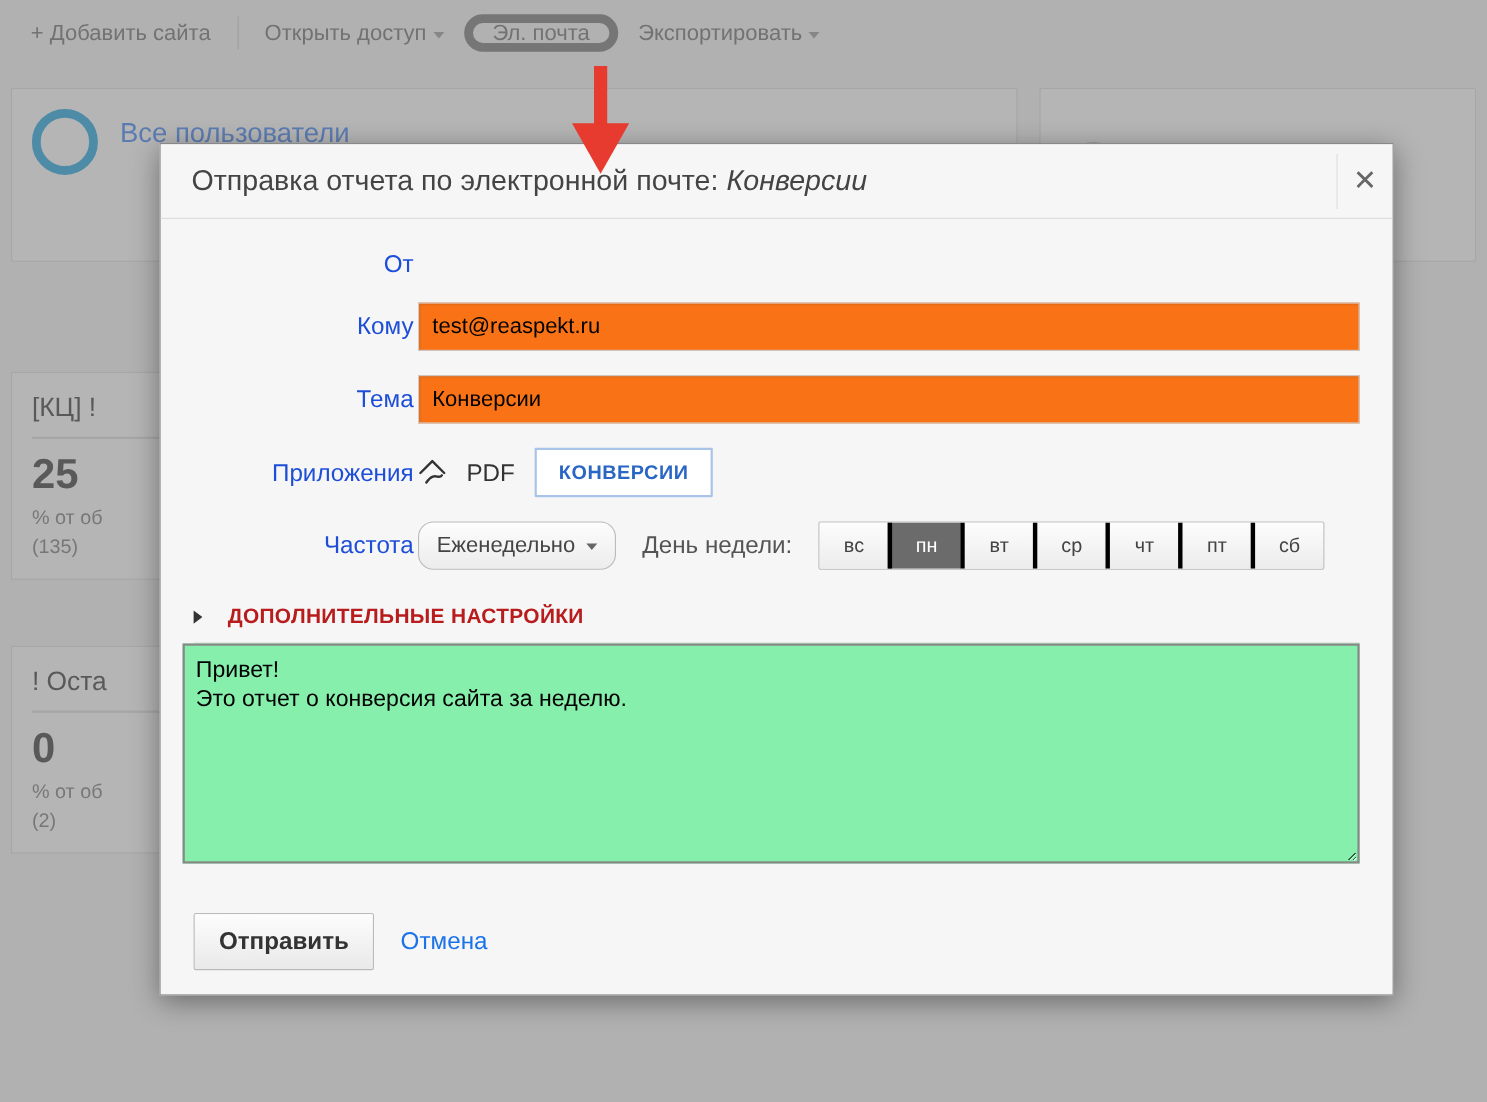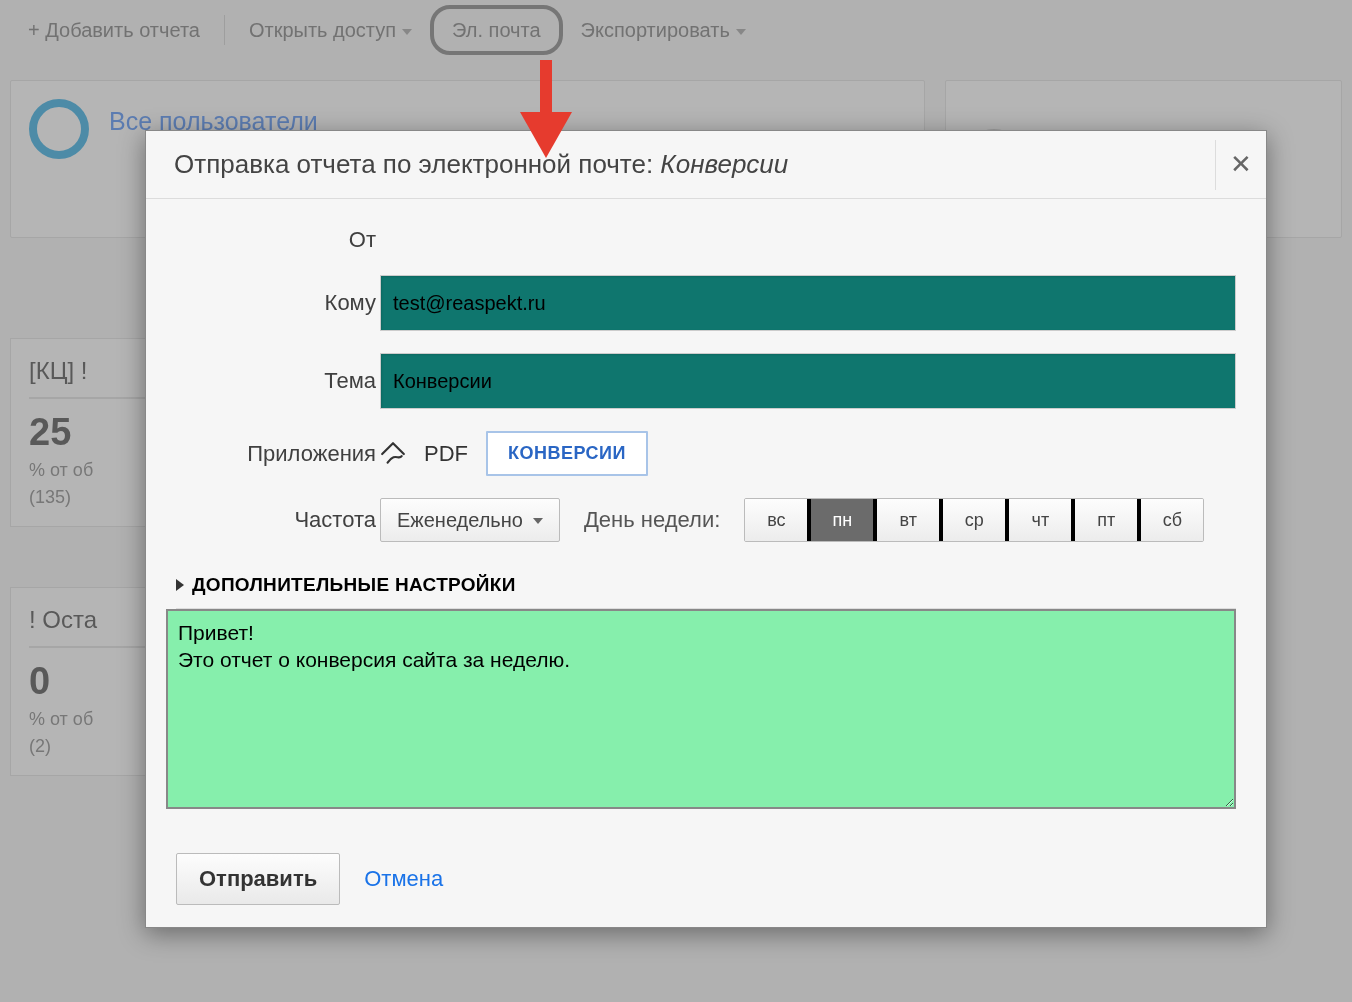--- a/index.html
+++ b/index.html
@@ -1,21 +1,21 @@
 <!DOCTYPE html>
 <html><head>
 <meta charset="utf-8">
 <style>
   html,body{margin:0;padding:0;width:1352px;height:1002px;background:#f5f5f5;font-family:Arial,Helvetica,sans-serif;color:#333;overflow:hidden}
   
   .toolbar{display:flex;align-items:center;height:60px;padding:0 10px;gap:0;position:relative}
   .tb-item{color:#6b6b6b;font-size:20px;padding:10px 18px;cursor:pointer;display:flex;align-items:center;gap:6px}
   .tb-item .caret{width:0;height:0;border-left:5px solid transparent;border-right:5px solid transparent;border-top:6px solid #9a9a9a;margin-top:3px}
   .divider{width:1px;height:30px;background:#ccc;margin:0 6px}
-  .highlight-box{border:4px solid #737373;border-radius:20px;height:50px;display:flex;align-items:center;justify-content:center;padding:0 18px;box-sizing:border-box;font-size:20px;color:#6b6b6b}
+  .highlight-box{border:8px solid #737373;border-radius:20px;height:34px;display:flex;align-items:center;justify-content:center;padding:0 18px;box-sizing:border-box;font-size:20px;color:#6b6b6b}
   
   .arrow-wrap{position:absolute;left:506px;top:60px;width:80px;height:100px;z-index:50}
   
   .bg-layer{padding:20px 10px 0 10px;display:flex;gap:20px}
   .bg-card{background:#fff;border:1px solid #ddd;border-radius:2px;padding:18px}
   .card-a{width:880px;height:120px;display:flex;align-items:flex-start;gap:20px}
   .ring{width:60px;height:60px;border:8px solid #1aa3e0;border-radius:50%;box-sizing:border-box}
   .card-a-title{font-size:25px;color:#3b82f6;margin-top:8px}
   .card-b{width:360px;height:120px;display:flex;align-items:center;gap:20px}
   .ring2{width:60px;height:60px;border:8px solid #ccc;border-radius:50%;box-sizing:border-box}
@@ -26,46 +26,46 @@
   .mini-sub{color:#777;font-size:18px;margin-top:6px}
   
   .overlay{position:absolute;left:0;top:0;right:0;bottom:0;background:rgba(120,120,120,0.55);z-index:10}
   .modal{position:absolute;z-index:20;left:145px;top:130px;width:1120px;background:#f6f6f6;border:1px solid #888;box-shadow:0 6px 24px rgba(0,0,0,.4)}
   .modal-head{display:flex;align-items:center;justify-content:space-between;padding:18px 28px;border-bottom:1px solid #dcdcdc}
   .modal-title{font-size:26px;color:#444}
   .modal-title .italic{font-style:italic}
   .close-btn{width:50px;height:50px;border-left:1px solid #dcdcdc;display:flex;align-items:center;justify-content:center;cursor:pointer;margin:-18px -28px -18px 0;font-size:26px;color:#666}
   .modal-body{padding:28px 30px 18px 30px}
   .form-row{display:flex;align-items:center;margin-bottom:22px}
-  .form-label{width:200px;text-align:right;color:#404040;font-size:22px;padding-right:4px}
+  .form-label{width:200px;text-align:right;color:#1d4ed8;font-size:22px;padding-right:4px}
   .form-val{flex:1;font-size:22px;color:#333}
-  .text-input{flex:1;height:56px;border:1px solid #ccc;box-shadow:inset 1px 1px 2px rgba(0,0,0,.12);font-size:20px;padding:0 12px;box-sizing:border-box;background:#0f766e}
+  .text-input{flex:1;height:44px;border:1px solid #ccc;box-shadow:inset 1px 1px 2px rgba(0,0,0,.12);font-size:20px;padding:0 12px;box-sizing:border-box;background:#f97316}
   .attach-row{display:flex;align-items:center;gap:18px}
   .pdf-icon{width:26px;height:26px}
   .pill{border:2px solid #a8c4e8;color:#2a66c4;font-size:18px;font-weight:bold;letter-spacing:.5px;padding:10px 20px;border-radius:1px;background:#fff}
   .freq-row{display:flex;align-items:center;gap:24px}
-  .select-box{display:flex;align-items:center;gap:10px;border:1px solid #bbb;background:linear-gradient(#fdfdfd,#ececec);height:42px;padding:0 16px;font-size:20px;color:#444;cursor:pointer;border-radius:2px}
+  .select-box{display:flex;align-items:center;gap:10px;border:1px solid #bbb;background:linear-gradient(#fdfdfd,#ececec);height:42px;padding:0 16px;font-size:20px;color:#444;cursor:pointer;border-radius:14px}
   .select-box .caret{width:0;height:0;border-left:5px solid transparent;border-right:5px solid transparent;border-top:6px solid #666;margin-top:2px}
   .dow-label{font-size:22px;color:#555}
   .dow-group{display:flex;border:1px solid #bbb;border-radius:2px;overflow:hidden}
   .dow-btn{width:62px;height:42px;display:flex;align-items:center;justify-content:center;font-size:18px;color:#444;background:linear-gradient(#fdfdfd,#ececec);border-left:4px solid #000000;cursor:pointer}
   .dow-btn:first-child{border-left:none}
   .dow-btn.active{background:#6b6b6b;color:#fff}
-  .collapse-hdr{display:flex;align-items:center;gap:8px;font-size:19px;font-weight:bold;color:#000000;letter-spacing:.3px;border-bottom:1px solid #ddd;padding:10px 0 12px 0;cursor:pointer}
+  .collapse-hdr{display:flex;align-items:center;gap:23px;font-size:19px;font-weight:bold;color:#b91c1c;letter-spacing:.3px;border-bottom:1px solid #ddd;padding:10px 0 12px 0;cursor:pointer}
   .tri{width:0;height:0;border-top:6px solid transparent;border-bottom:6px solid transparent;border-left:8px solid #333}
   .msg-area{width:calc(100% + 10px);margin-left:-10px;height:200px;border:2px solid #888;font-size:21px;font-family:Arial;padding:8px 10px;box-sizing:border-box;resize:both;background:#86efac;line-height:1.3;overflow:auto}
   .modal-foot{padding:22px 30px;display:flex;align-items:center;gap:24px}
   .btn-send{border:1px solid #bbb;background:linear-gradient(#fdfdfd,#e9e9e9);padding:12px 22px;font-size:22px;font-weight:bold;color:#333;border-radius:2px;cursor:pointer}
   .btn-cancel{color:#1a73e8;font-size:22px;cursor:pointer}
 </style>
 </head>
 <body>
 
 <div class="toolbar">
-  <div class="tb-item">+ Добавить отчета</div>
+  <div class="tb-item">+ Добавить сайта</div>
   <div class="divider"></div>
   <div class="tb-item">
     <span>Открыть доступ</span>
     <span class="caret"></span>
   </div>
   <div class="highlight-box">Эл. почта</div>
   <div class="tb-item">
     <span>Экспортировать</span>
     <span class="caret"></span>
   </div>

